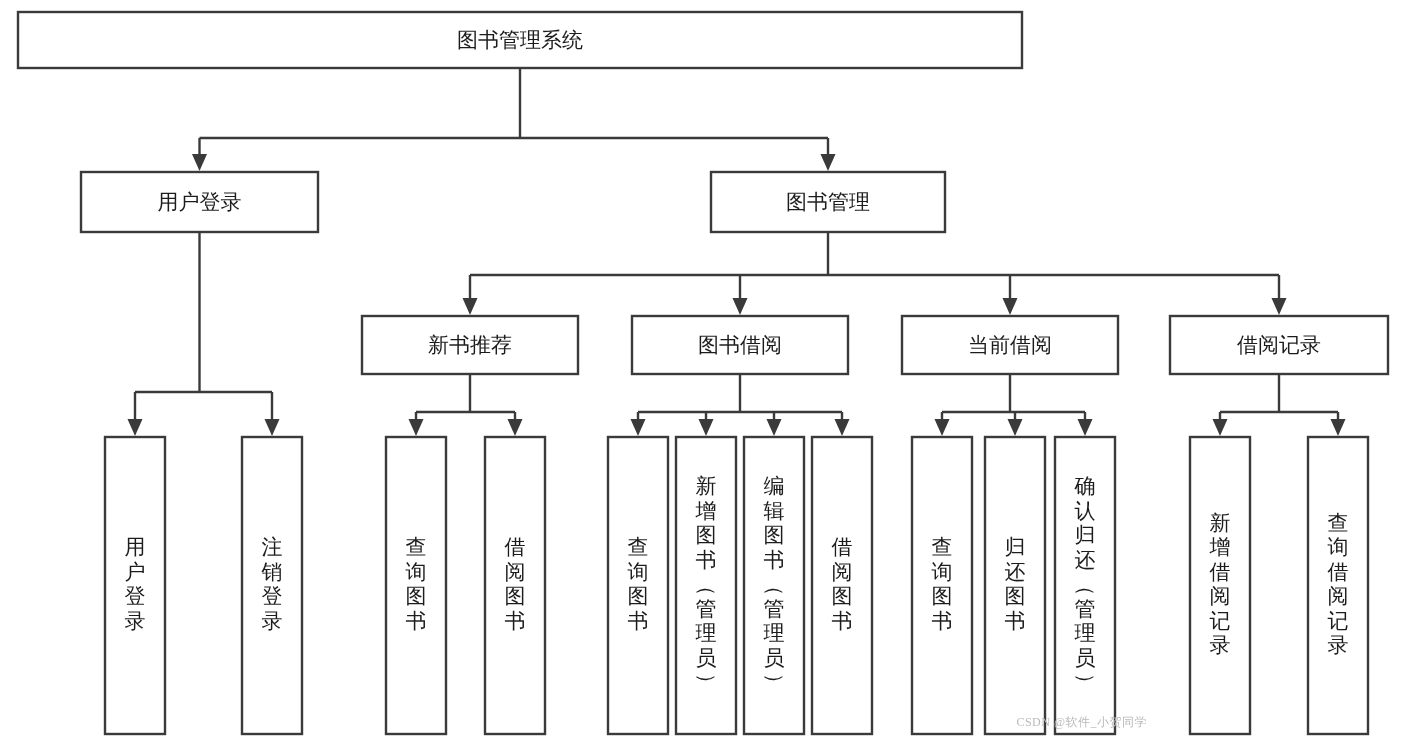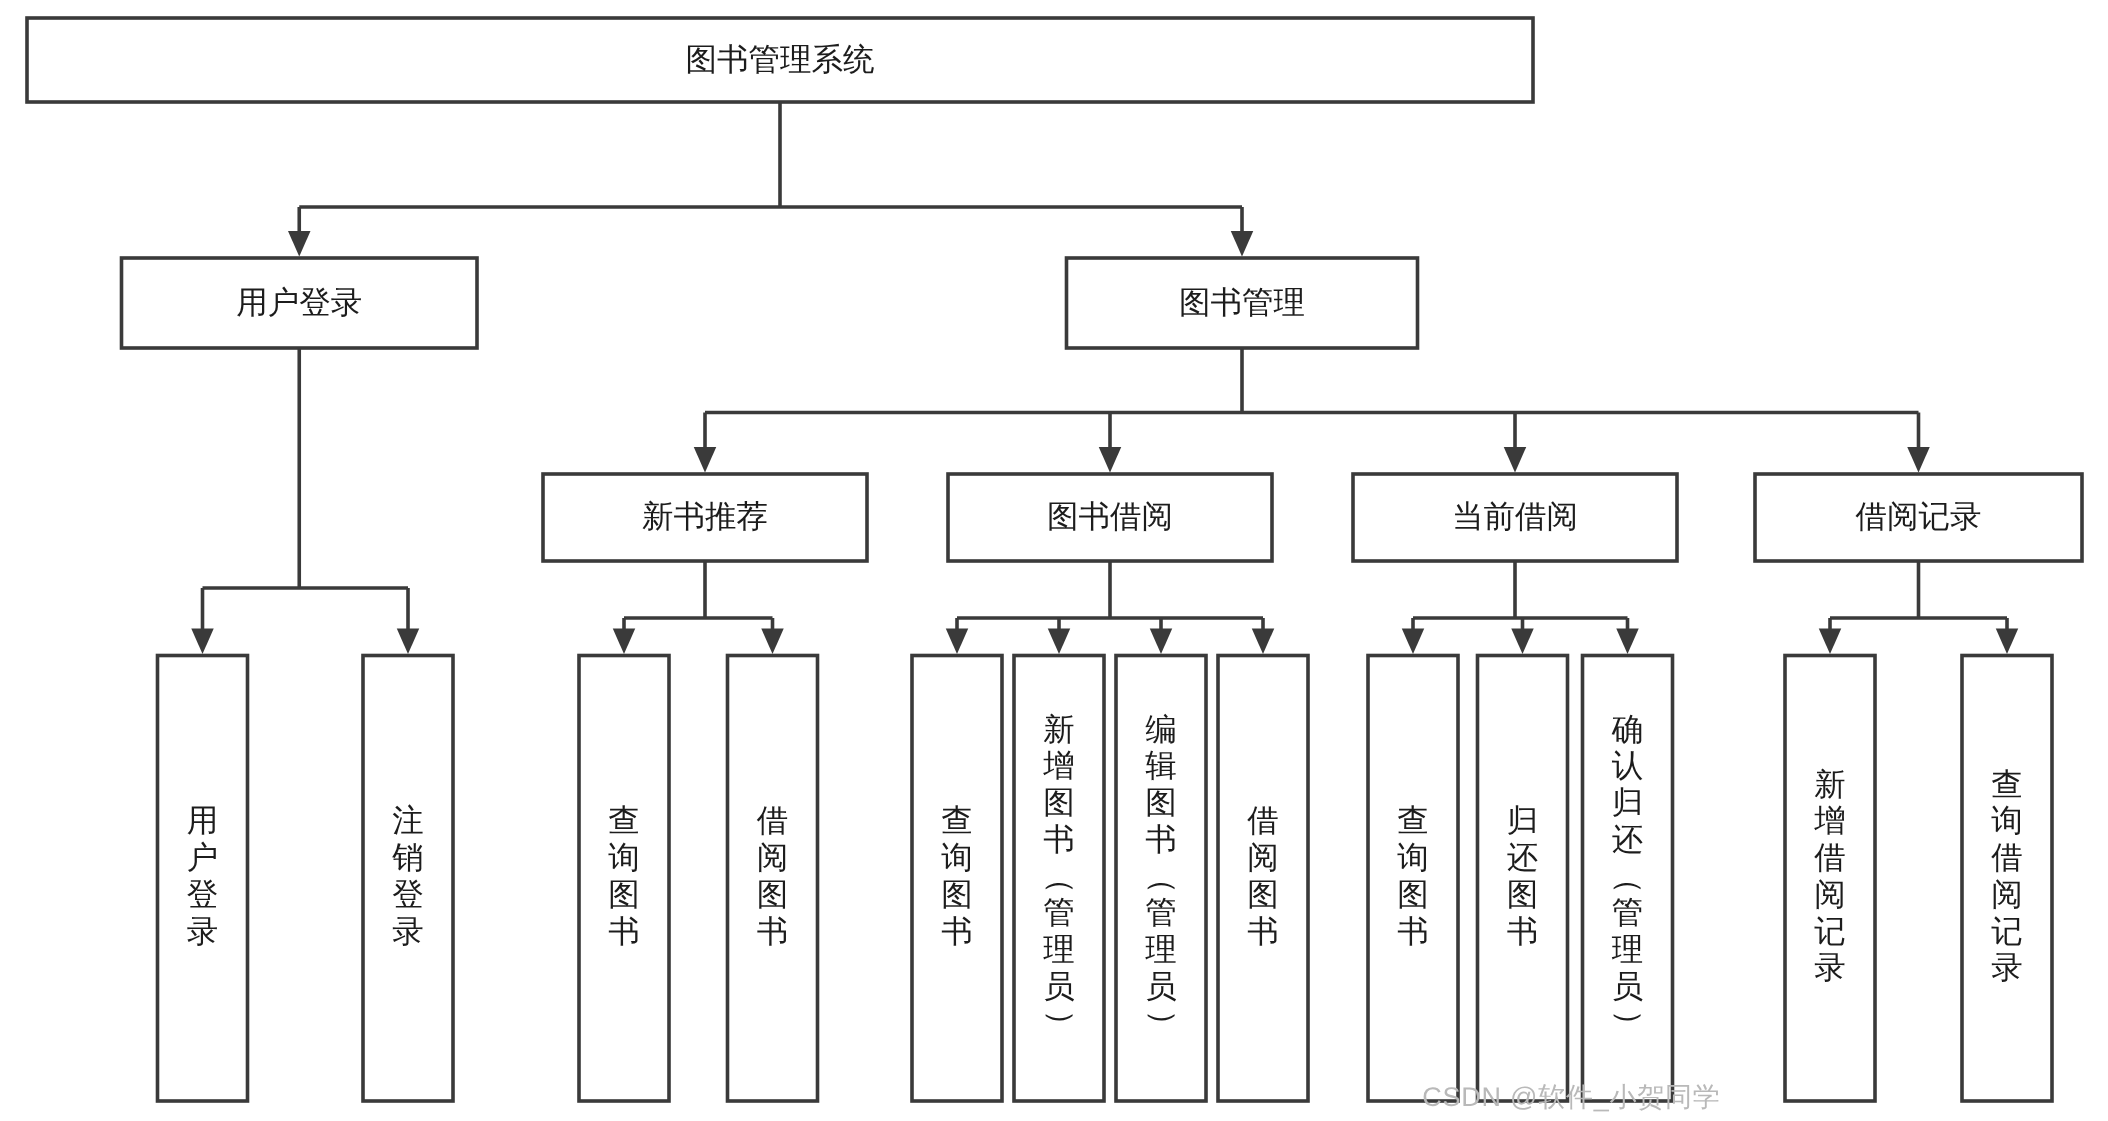--- a/index.html
+++ b/index.html
@@ -51,23 +51,23 @@
   .leaf-char {
     font-family: "Liberation Sans", "DejaVu Sans", sans-serif;
     font-size: 21px;
     fill: #1c1c1c;
     text-anchor: middle;
     dominant-baseline: middle;
   }
   .watermark {
     position: absolute;
     right: 8px;
-    bottom: 4px;
-    font-family: Liberation Sans, sans-serif;
-    font-size: 18px;
+    bottom: 16px;
+    font-family: Liberation Serif, serif;
+    font-size: 12px;
     color: #b9b9b9;
     letter-spacing: 0.5px;
     white-space: nowrap;
     pointer-events: none;
   }
 </style>
 </head>
 <body>
 
 <div id="diagram-root">

